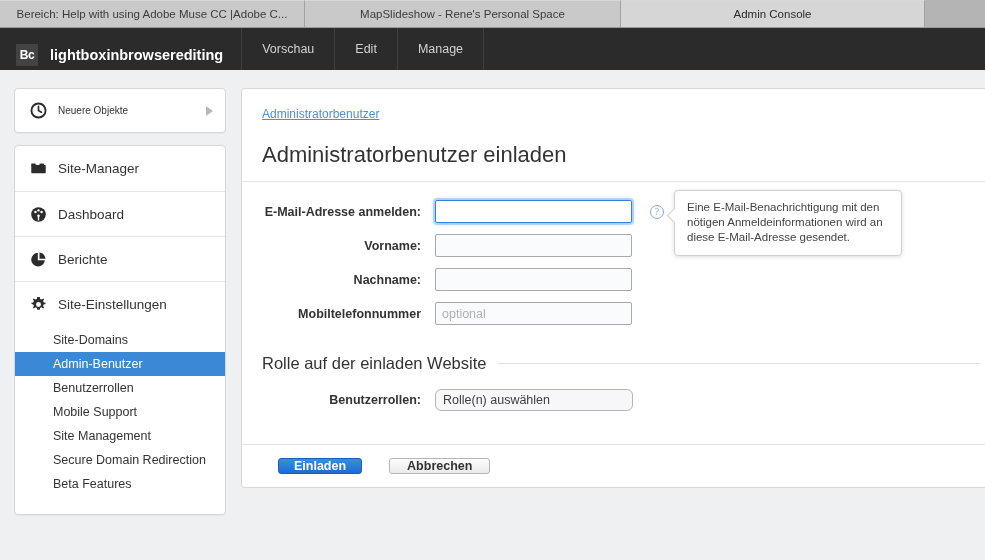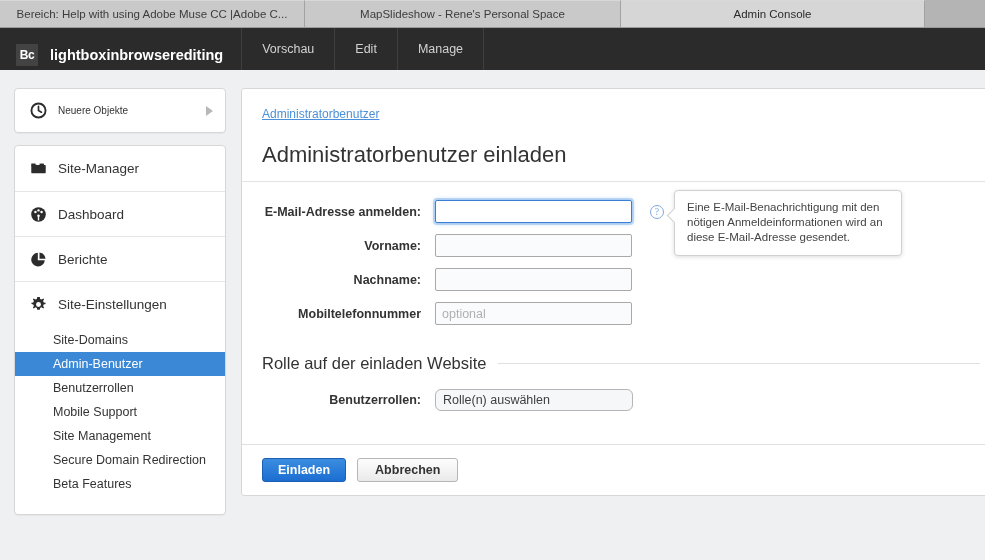--- a/index.html
+++ b/index.html
@@ -241,27 +241,28 @@
     color: #404040;
     display: flex; align-items: center;
     padding: 0 7px;
   }
   .footer {
     border-top: 1px solid #e0e0e0;
     padding: 13px 20px;
     display: flex; align-items: center;
   }
   .btn {
-    height: 24px;
+    height: 16px;
     border-radius: 3px;
     font-size: 12.5px;
     font-weight: bold;
     display: flex; align-items: center; justify-content: center;
     cursor: pointer;
     font-family: "Liberation Sans", sans-serif;
+    margin-left: 16px;
   }
   .btn-primary {
     background: linear-gradient(#3b8de0, #1b6ed1);
     border: 1px solid #1a5fb4;
     color: #ffffff;
     padding: 0 15px;
     margin-right: 11px;
   }
   .btn-secondary {
     background: linear-gradient(#fdfdfd, #eaeaea);

